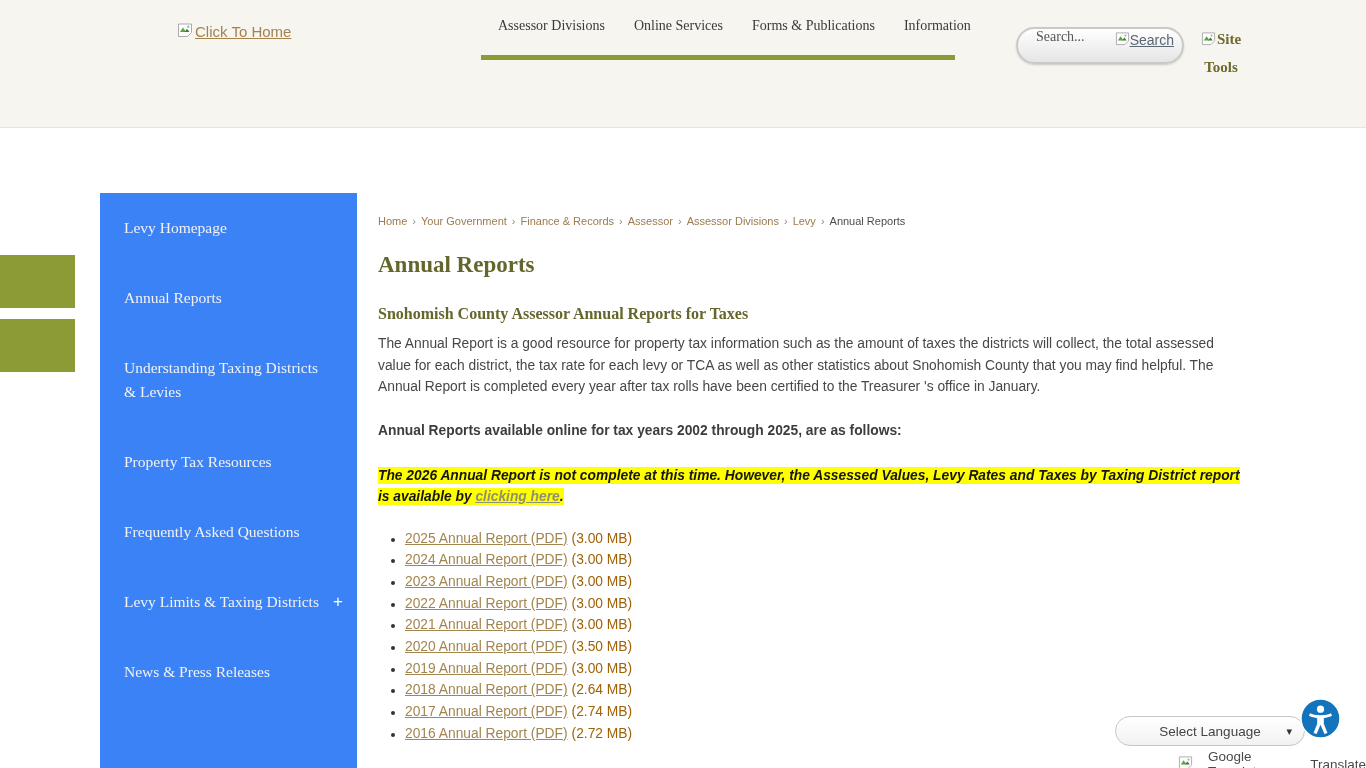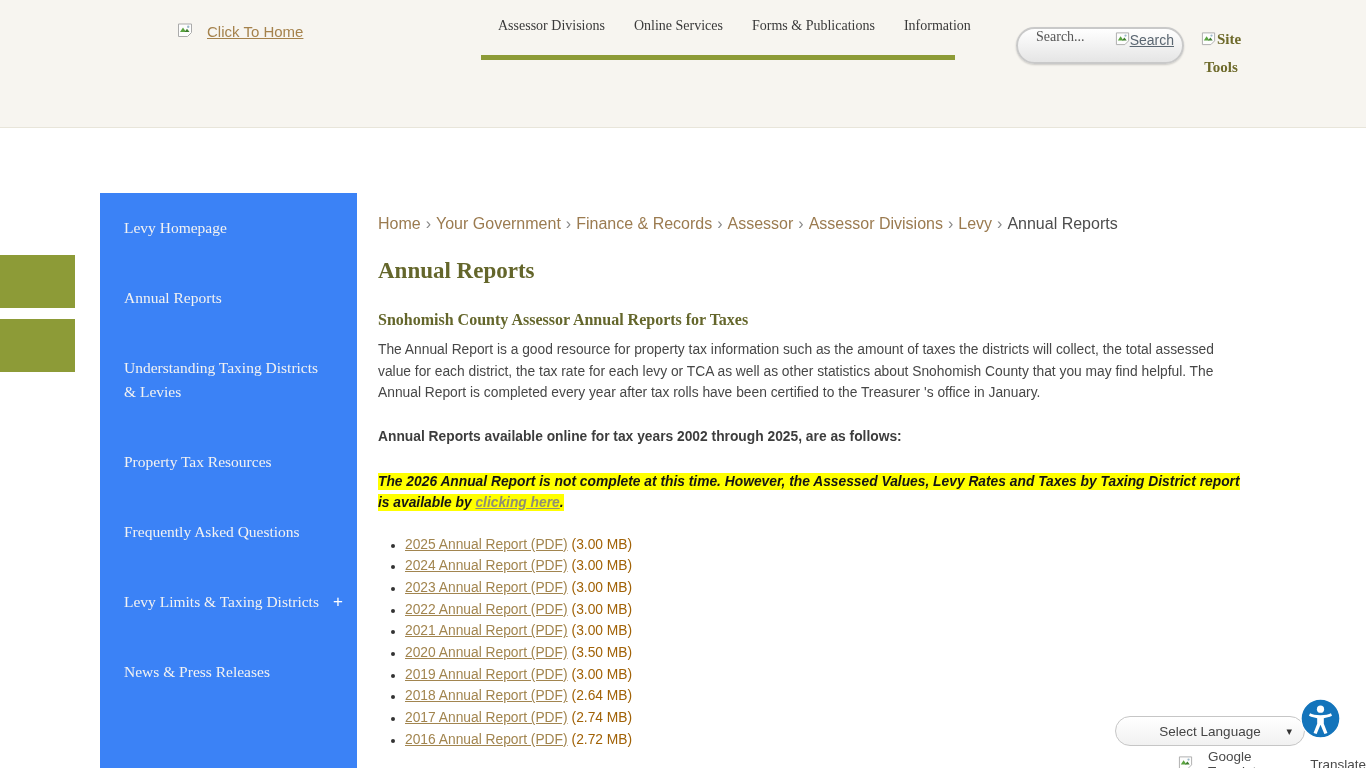--- a/index.html
+++ b/index.html
@@ -8,21 +8,21 @@
     position:relative; overflow:hidden; background:#ffffff;
     font-family:"Liberation Sans", sans-serif;
   }
   
   .header {
     position:absolute; left:0; top:0; width:1366px; height:128px;
     background:#f7f5f0; border-bottom:1px solid #e8e5da;
   }
   .logo {
     position:absolute; left:177px; top:22px;
-    display:flex; align-items:center; gap:14px;
+    display:flex; align-items:center; gap:2px;
     font-size:15px; color:#a5824c; text-decoration:underline; cursor:pointer;
   }
   .broken-img { display:inline-block; flex:0 0 auto; }
   .nav {
     position:absolute; left:481px; top:18px; width:474px;
     display:flex; gap:29px; padding-left:17px;
     font-family:"Liberation Serif", serif; font-size:14px; color:#3a3a3a;
   }
   .nav-item { cursor:pointer; white-space:nowrap; }
   .nav-underline {
@@ -63,21 +63,21 @@
   }
   .expander {
     position:absolute; right:14px; top:50%; transform:translateY(-50%);
     font-size:17px; color:#ffffff; font-family:"Liberation Sans", sans-serif;
   }
   .quick-block { position:absolute; left:0; width:75px; height:53px; background:#8d9b37; cursor:pointer; }
   .quick-block.b1 { top:255px; }
   .quick-block.b2 { top:319px; }
   
   .content { position:absolute; left:378px; top:215px; width:862px; }
-  .breadcrumb { font-size:16px; color:#8a8a8a; }
+  .breadcrumb { font-size:11px; color:#8a8a8a; }
   .breadcrumb a { color:#9b7b50; text-decoration:none; cursor:pointer; }
   .breadcrumb .sep { margin:0 5px; color:#8a8a8a; }
   .breadcrumb .current { color:#4d4d4d; }
   .page-title {
     margin-top:25px; font-family:"Liberation Serif", serif; font-weight:bold;
     font-size:23px; color:#64662b;
   }
   .section-title {
     margin-top:27px; font-family:"Liberation Serif", serif; font-weight:bold;
     font-size:16px; color:#64662b;

